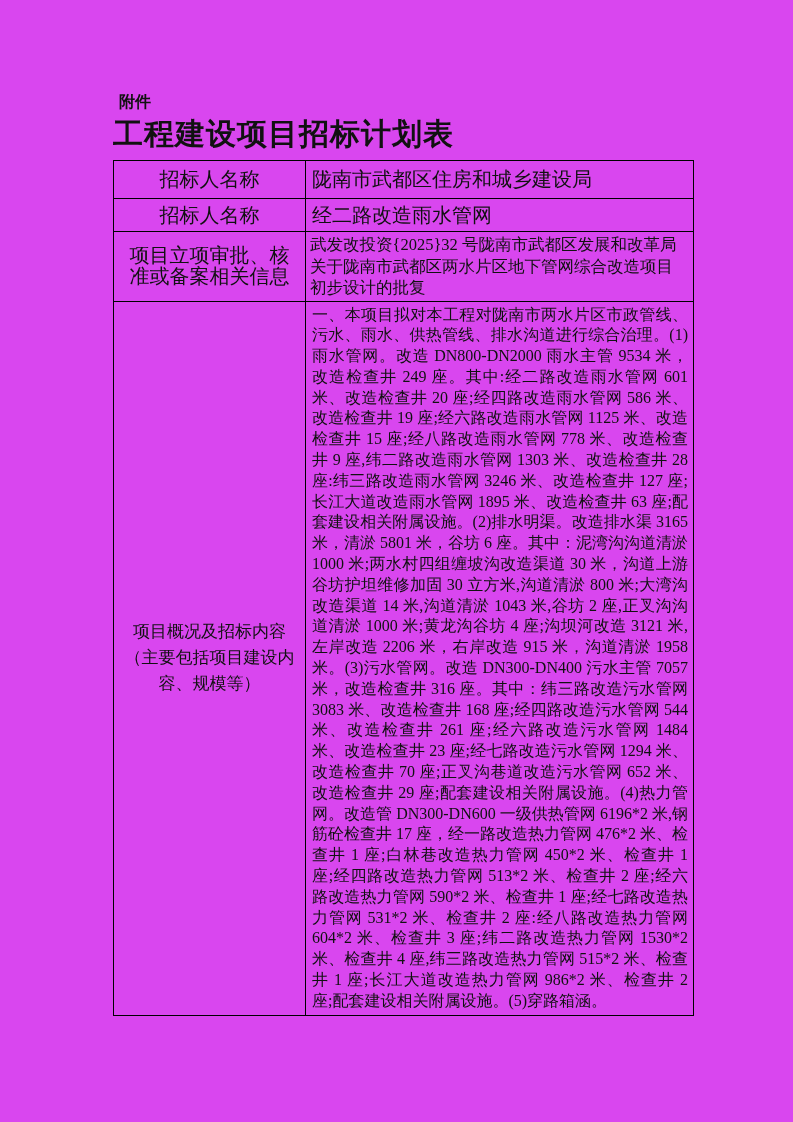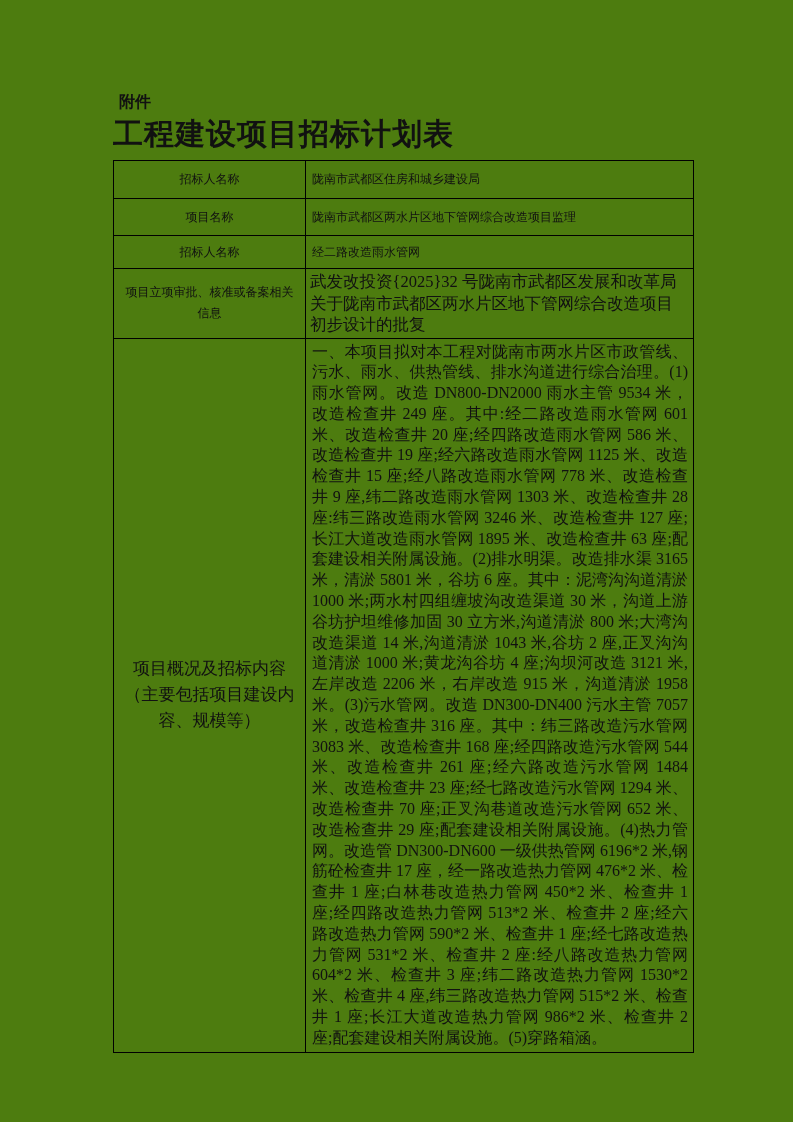--- a/index.html
+++ b/index.html
@@ -11,21 +11,21 @@
     width: 793px;
     height: 1122px;
     position: relative;
     font-family: "Liberation Serif", "DejaVu Serif", serif;
     color: #111111;
     overflow: hidden;
   }
   .page {
     position: absolute;
     inset: 0;
-    background: #4d7c0f;
+    background: #d946ef;
   }
   .attachment {
     position: absolute;
     left: 119px;
     top: 92px;
     font-size: 16px;
     font-weight: bold;
   }
   .doc-title {
     position: absolute;
@@ -40,21 +40,21 @@
     position: absolute;
     left: 113px;
     top: 160px;
     width: 580px;
     border-collapse: collapse;
     table-layout: fixed;
   }
   table.plan td {
     border: 1.5px solid #000000;
     vertical-align: middle;
-    font-size: 12px;
+    font-size: 20px;
     line-height: 21px;
     padding: 2px 6px;
     overflow: hidden;
   }
   td.label-cell {
     width: 192px;
     text-align: center;
   }
   td.value-cell {
   }
@@ -95,24 +95,20 @@
   <table class="plan">
     <colgroup>
       <col style="width:192px">
       <col style="width:388px">
     </colgroup>
     <tbody>
       <tr class="r1">
         <td class="label-cell">招标人名称</td>
         <td class="value-cell">陇南市武都区住房和城乡建设局</td>
       </tr>
-      <tr class="r2">
-        <td class="label-cell">项目名称</td>
-        <td class="value-cell">陇南市武都区两水片区地下管网综合改造项目监理</td>
-      </tr>
       <tr class="r3">
         <td class="label-cell">招标人名称</td>
         <td class="value-cell">经二路改造雨水管网</td>
       </tr>
       <tr class="r4">
         <td class="label-cell">项目立项审批、核准或备案相关信息</td>
         <td class="value-cell">武发改投资{2025}32 号陇南市武都区发展和改革局关于陇南市武都区两水片区地下管网综合改造项目初步设计的批复</td>
       </tr>
       <tr class="r5">
         <td class="label-cell">项目概况及招标内容（主要包括项目建设内容、规模等）</td>

